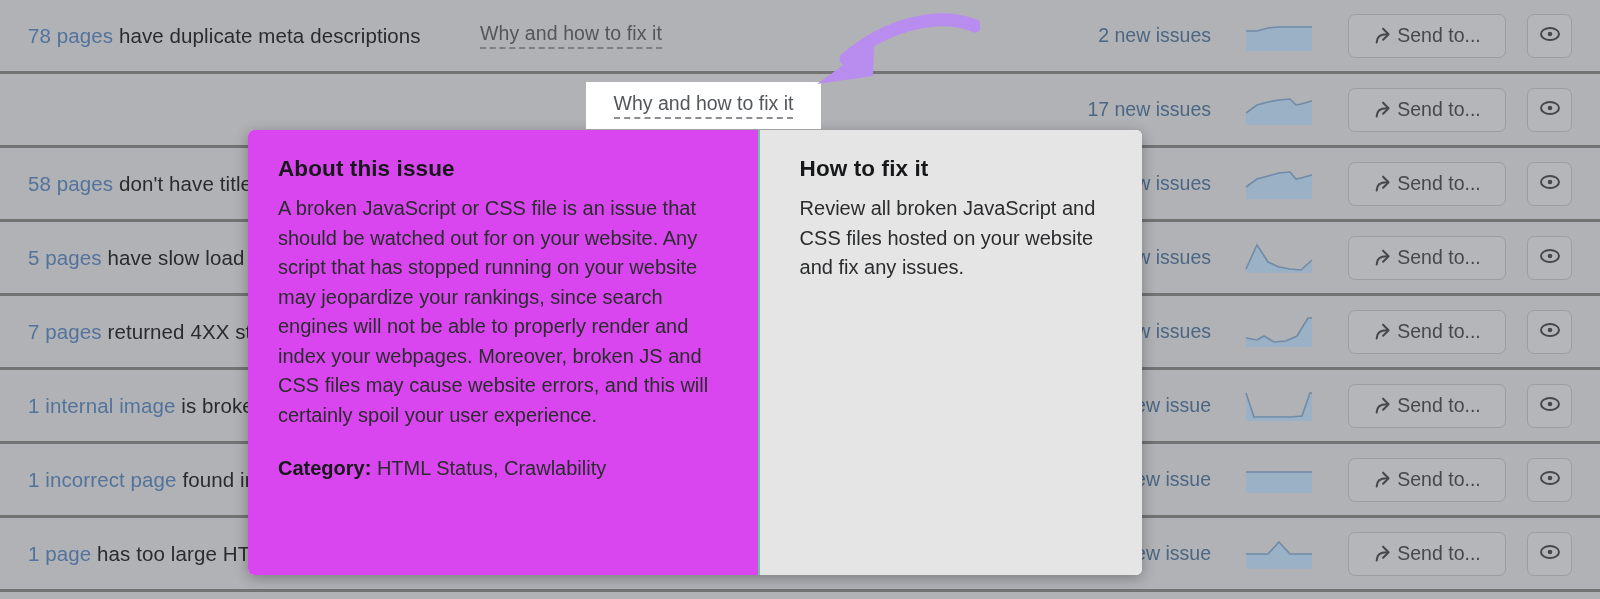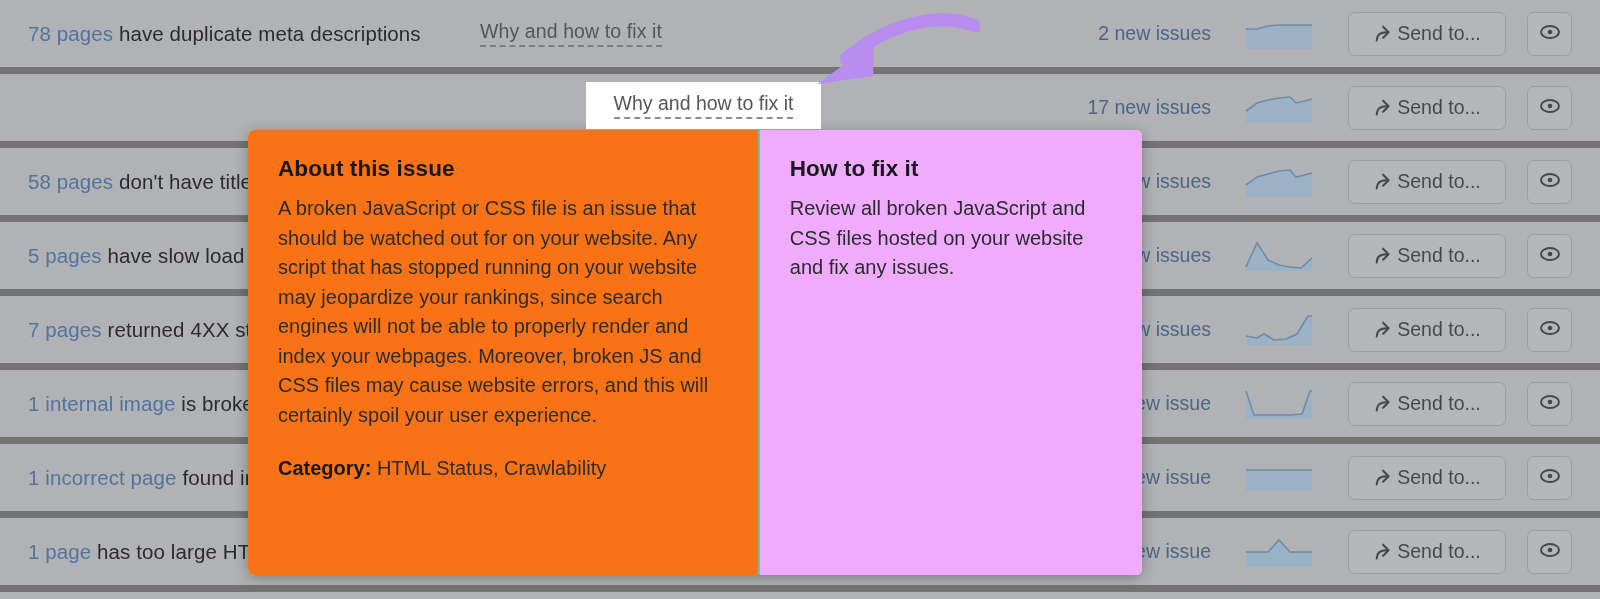--- a/index.html
+++ b/index.html
@@ -16,21 +16,21 @@
   }
 
   
   .rows { position: absolute; inset: 0; }
   .row {
     position: absolute;
     left: 0; right: 0;
     height: 74px;
     display: flex;
     align-items: center;
-    border-bottom: 7px solid #737373;
+    border-bottom: 3px solid #737373;
   }
   .row.first { border-top: none; }
 
   .row-text {
     position: absolute;
     left: 28px;
     font-size: 20.5px;
     color: #2b2b2d;
     white-space: nowrap;
     letter-spacing: 0.1px;
@@ -119,26 +119,26 @@
     background: #ffffff;
     border-radius: 6px;
     box-shadow: 0 3px 14px rgba(0,0,0,0.30);
     display: flex;
     overflow: hidden;
     z-index: 25;
   }
   .tt-left {
     width: 522px;
     padding: 26px 30px 7px 30px;
-    background: #f97316;
+    background: #d946ef;
   }
   .tt-right {
     width: 393px;
-    padding: 26px 30px 0 30px;
-    background: #f0abfc;
+    padding: 26px 30px 0 40px;
+    background: #e5e5e5;
     border-left: 2px solid #6ec49c;
   }
   .tt-h {
     font-size: 22.5px;
     font-weight: bold;
     color: #17181a;
     margin-bottom: 12px;
     letter-spacing: 0.1px;
   }
   .tt-p {

